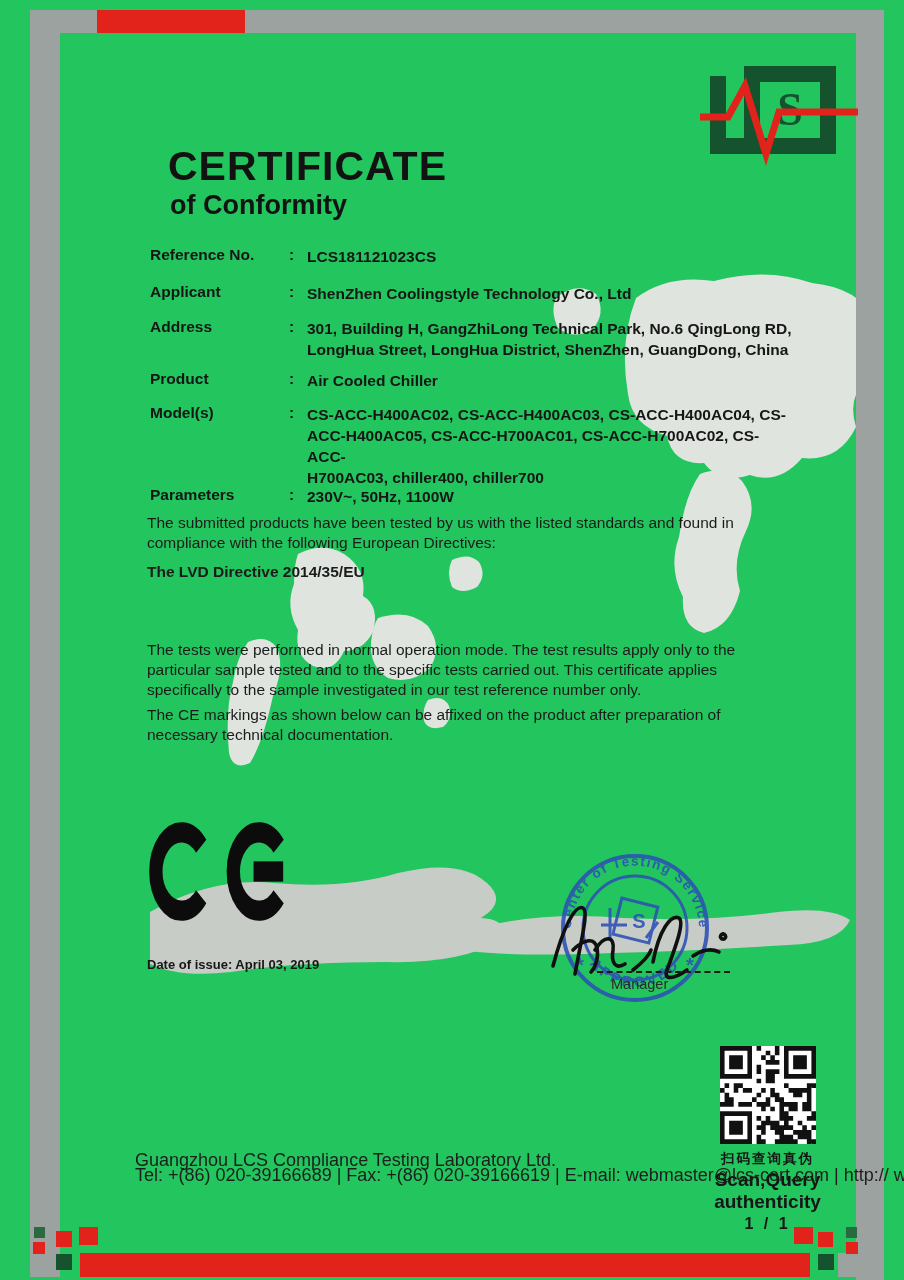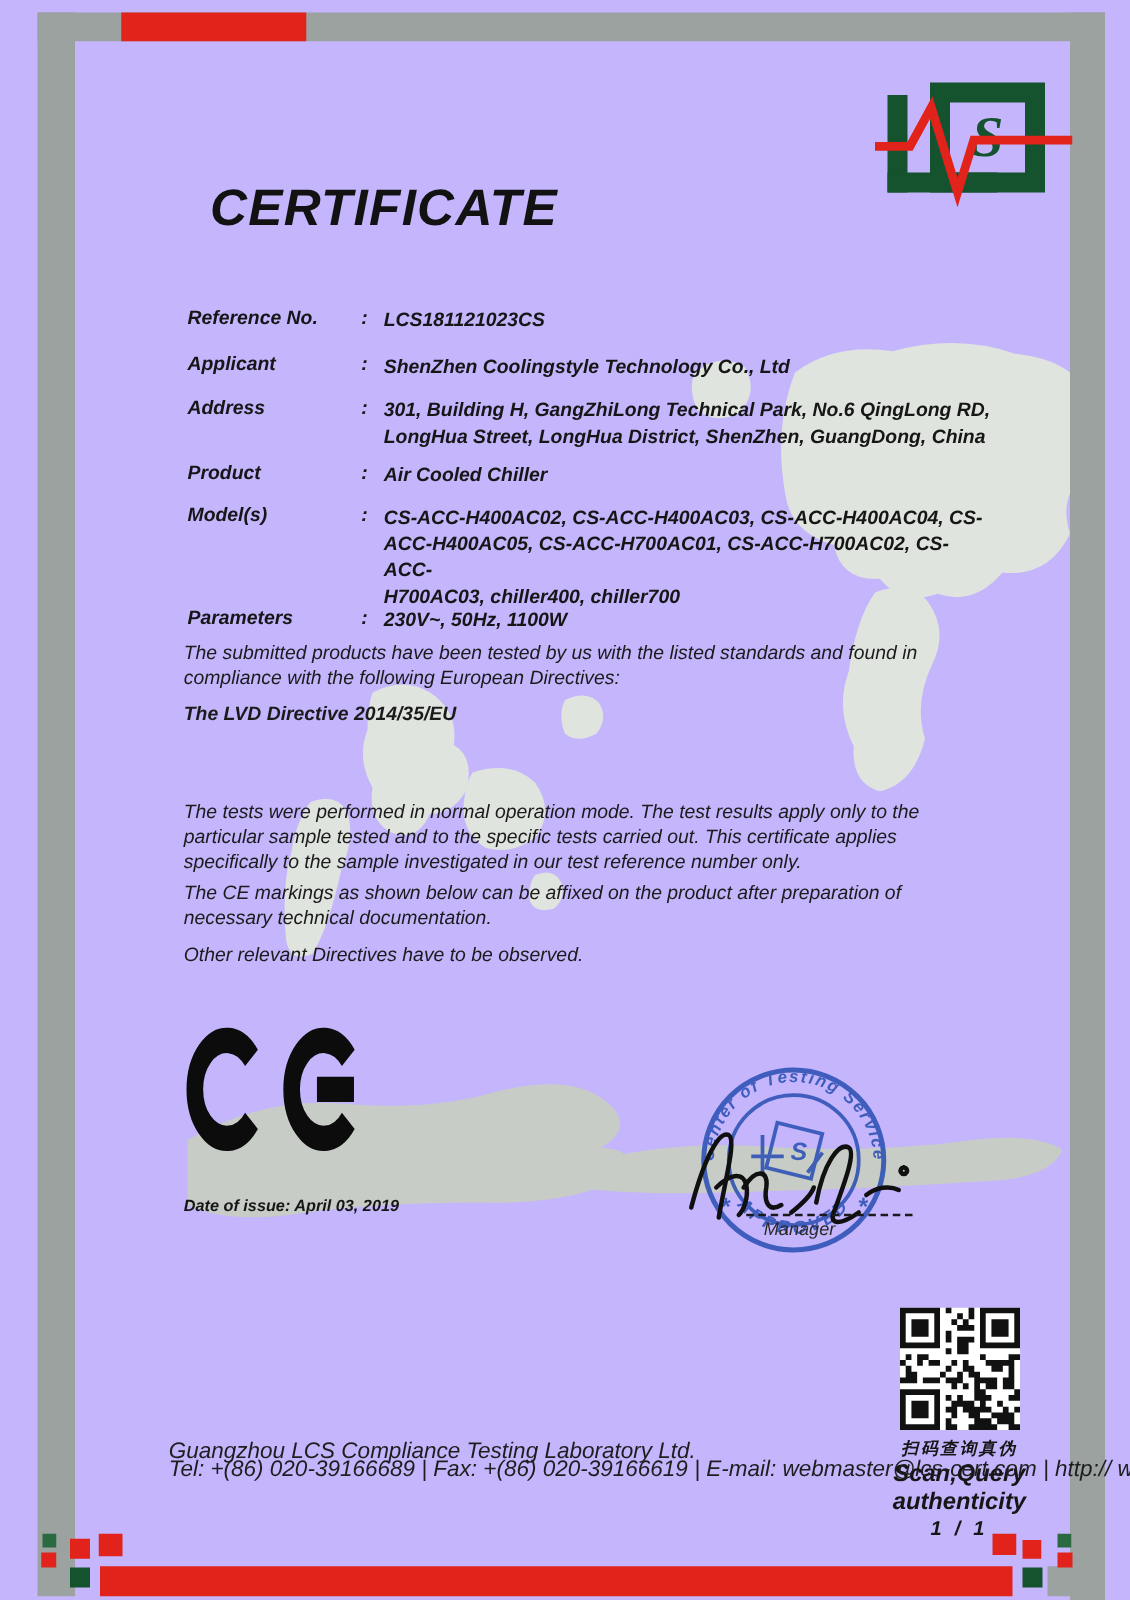--- a/index.html
+++ b/index.html
@@ -1,17 +1,17 @@
 <!DOCTYPE html>
 <html><head>
 <meta charset="utf-8">
 <style>
   html,body{margin:0;padding:0;background:#ffffff;}
-  .page{position:relative;width:904px;height:1280px;margin:0 auto;background:#c4b5fd;
-        overflow:hidden;font-family:"Liberation Sans",sans-serif;color:#161616;font-style:italic;}
+  .page{position:relative;width:904px;height:1280px;margin:0 auto;background:#22c55e;
+        overflow:hidden;font-family:"Liberation Sans",sans-serif;color:#161616;}
   .abs{position:absolute;}
   
   .watermark{position:absolute;left:0;top:0;width:904px;height:1280px;z-index:1;}
   
   .fr{position:absolute;background:#9ca2a0;z-index:2;}
   .red{background:#e1231c;}
   .sq{position:absolute;z-index:3;}
   
   .z{z-index:4;}
   .title1{font-size:41px;font-weight:bold;letter-spacing:1px;color:#121212;}
@@ -78,20 +78,21 @@
 
   <svg class="abs z" style="left:700px;top:62px;" width="158" height="106" viewBox="0 0 158 106">
     <rect x="10" y="14" width="16" height="78" fill="#14532d"></rect>
     <rect x="10" y="76" width="88" height="16" fill="#14532d"></rect>
     <path d="M44 4 h92 v88 h-92 z M60 20 h60 v56 h-60 z" fill="#14532d" fill-rule="evenodd"></path>
     <text x="90" y="63" font-family="Liberation Serif, serif" font-size="46" font-weight="bold" fill="#14532d" text-anchor="middle">S</text>
     <polyline points="0,55 28,55 45,24 66,92 79,50 100,50 158,50" fill="none" stroke="#e1231c" stroke-width="7"></polyline>
   </svg>
 
   <div class="abs z title1" style="left:168px;top:143px;">CERTIFICATE</div>
+  <div class="abs z title2" style="left:170px;top:190px;">of Conformity</div>
 
   <div class="field" style="top:246px;">
     <span class="f-label">Reference No.</span>
     <span class="f-colon">:</span>
     <span class="f-value">LCS181121023CS</span>
   </div>
   <div class="field" style="top:283px;">
     <span class="f-label">Applicant</span>
     <span class="f-colon">:</span>
     <span class="f-value">ShenZhen Coolingstyle Technology Co., Ltd</span>
@@ -121,21 +122,20 @@
   </div>
 
   <div class="para" style="top:513px;">The submitted products have been tested by us with the listed standards and found in
 compliance with the following European Directives:</div>
   <div class="para bold" style="top:562px;">The LVD Directive 2014/35/EU</div>
   <div class="para" style="top:640px;">The tests were performed in normal operation mode. The test results apply only to the
 particular sample tested and to the specific tests carried out. This certificate applies
 specifically to the sample investigated in our test reference number only.</div>
   <div class="para" style="top:705px;">The CE markings as shown below can be affixed on the product after preparation of
 necessary technical documentation.</div>
-  <div class="para" style="top:755px;">Other relevant Directives have to be observed.</div>
 
   <svg class="abs z" style="left:148px;top:815px;" width="148" height="113" viewBox="0 0 300 150" preserveAspectRatio="none" aria-label="CE">
     <g stroke="#0c0c0c" stroke-width="27" fill="none">
       <path d="M 107.8 41.6 A 52 52 0 1 0 107.8 108.4"></path>
       <path d="M 264.8 41.6 A 52 52 0 1 0 264.8 108.4"></path>
       <path d="M 214 75 L 274 75"></path>
     </g>
   </svg>
 
   <div class="date-line">Date of issue: April 03, 2019</div>

